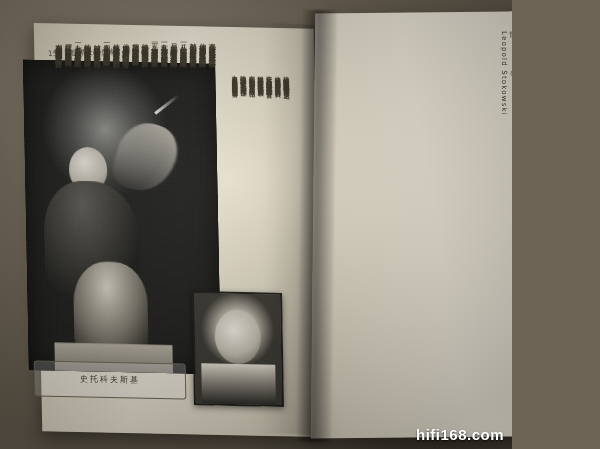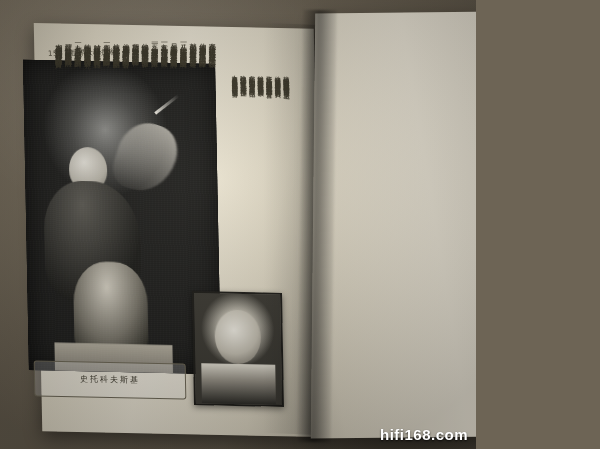--- a/index.html
+++ b/index.html
@@ -2,21 +2,21 @@
 <html><head>
 <meta charset="utf-8">
 <style>
   html,body{margin:0;padding:0;}
   body{
     width:600px;height:449px;overflow:hidden;
     background:#6d6455;
     font-family:"DejaVu Sans", sans-serif;
   }
   #scene{
-    position:relative;width:476px;height:449px;overflow:hidden;
+    position:relative;width:512px;height:449px;overflow:hidden;
     background:linear-gradient(135deg,#7d7362 0%,#6a6152 40%,#5d5547 100%);
   }
   
   .desk-shade{
     position:absolute;inset:0;
     background:
       radial-gradient(ellipse 70% 60% at 30% 15%, rgba(255,255,255,.10), rgba(0,0,0,0) 60%),
       radial-gradient(ellipse 60% 70% at 85% 90%, rgba(0,0,0,.35), rgba(0,0,0,0) 65%);
     pointer-events:none;
   }

